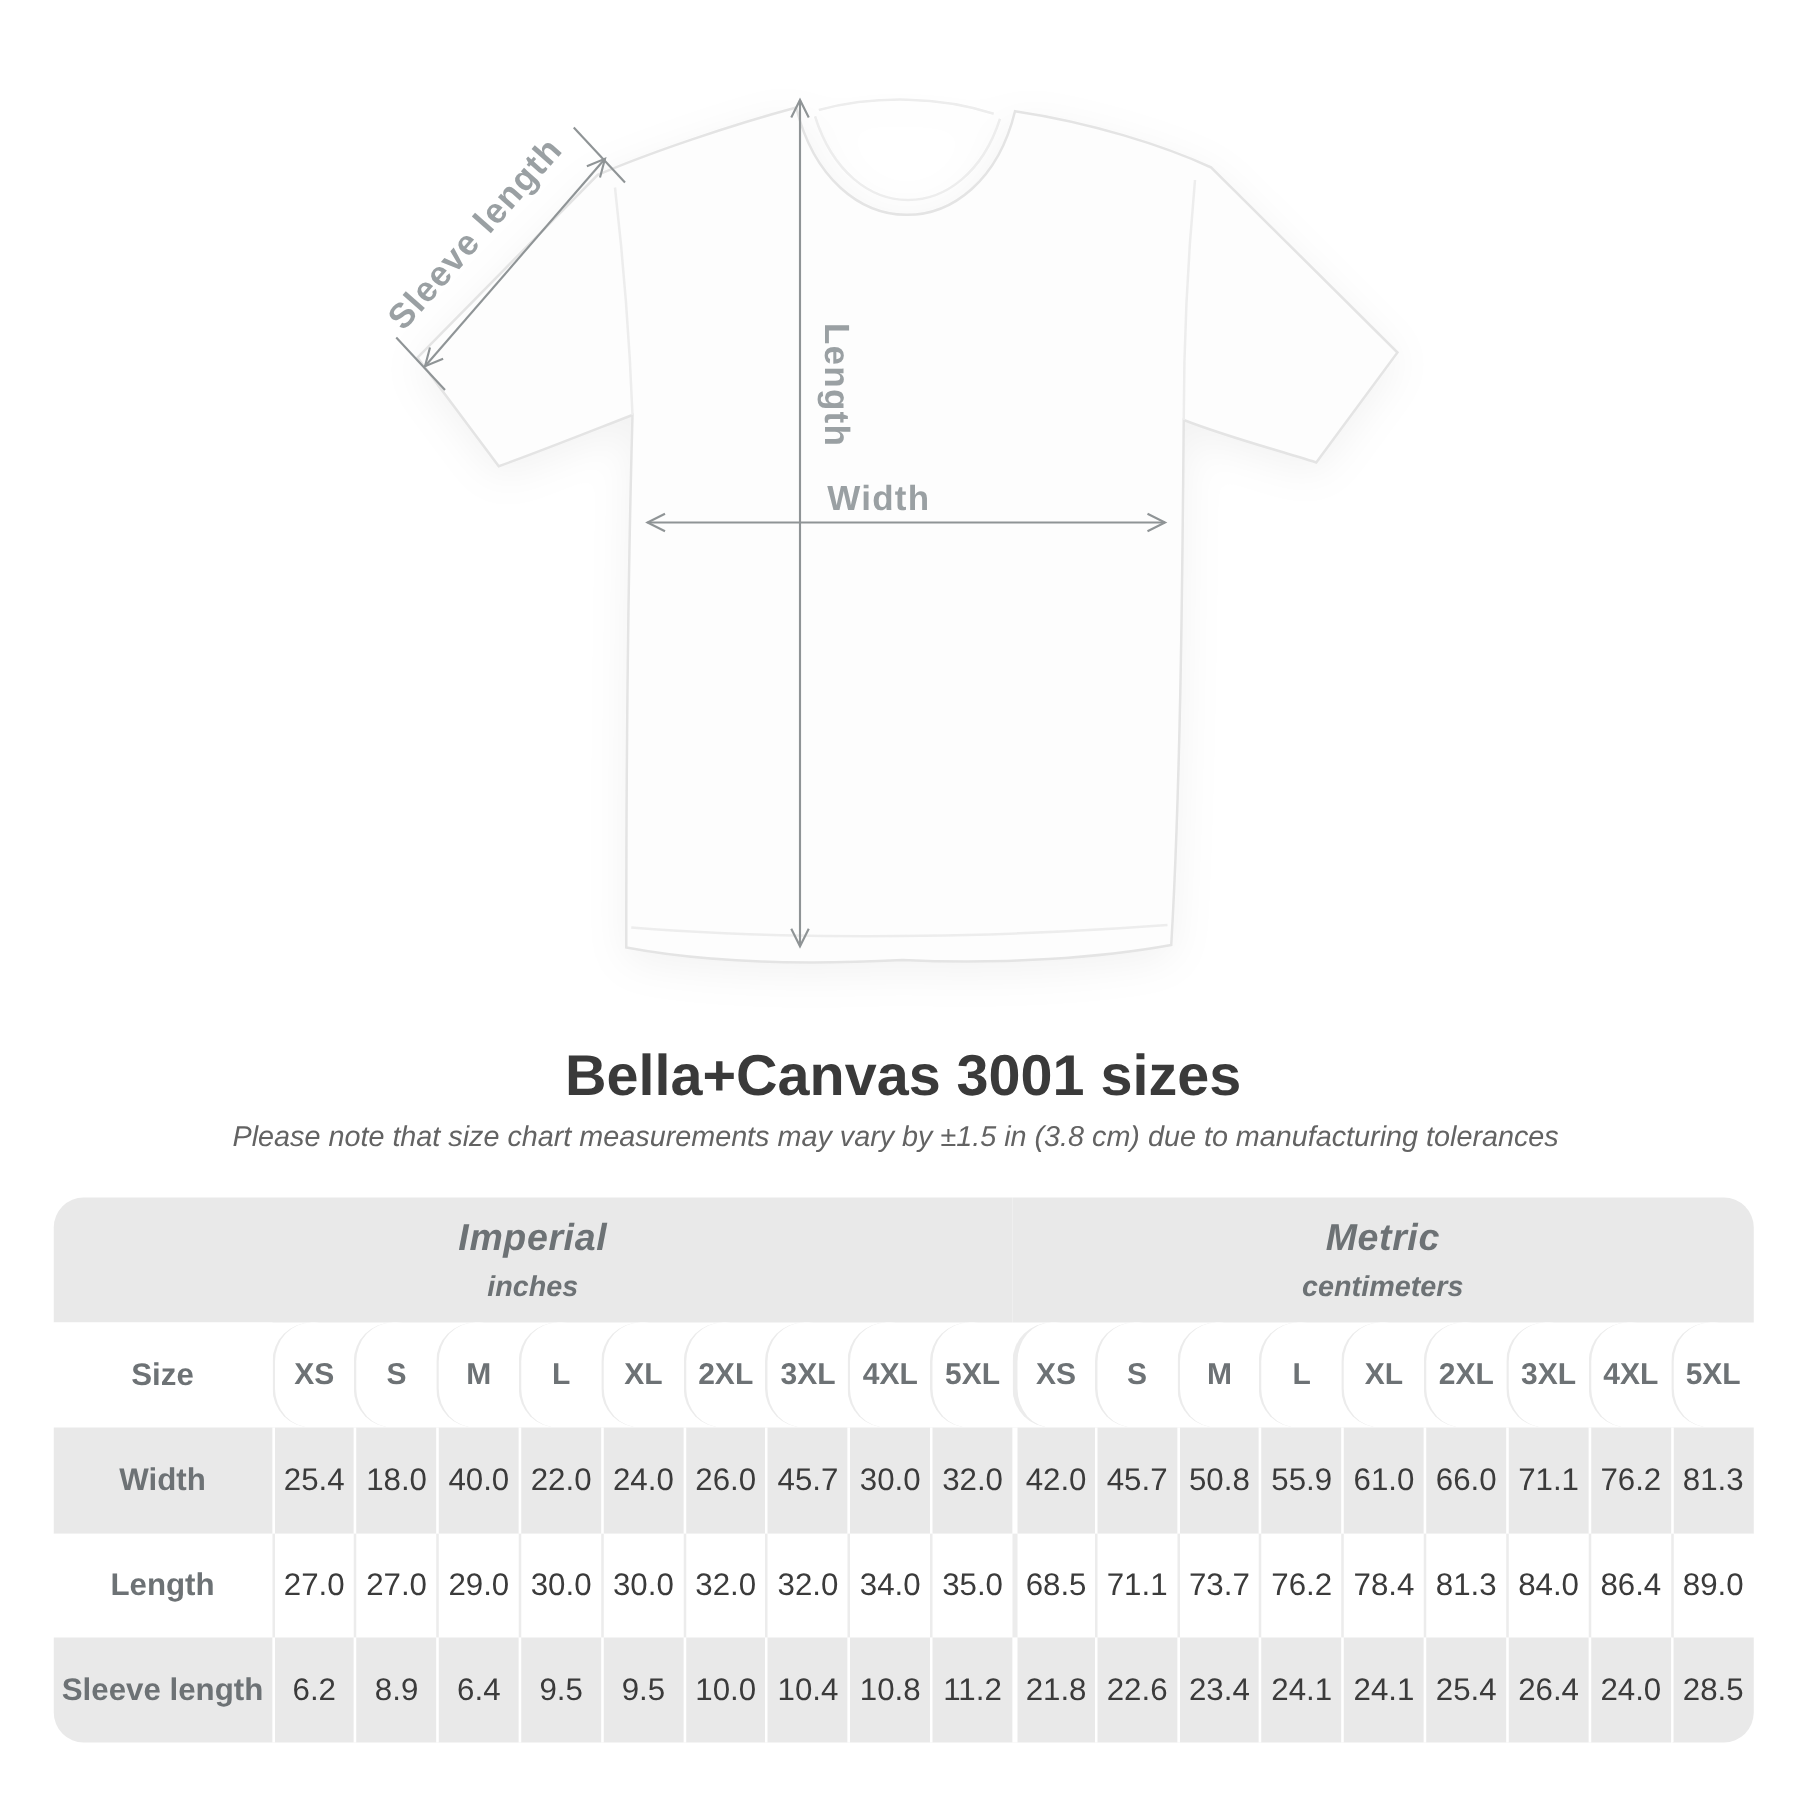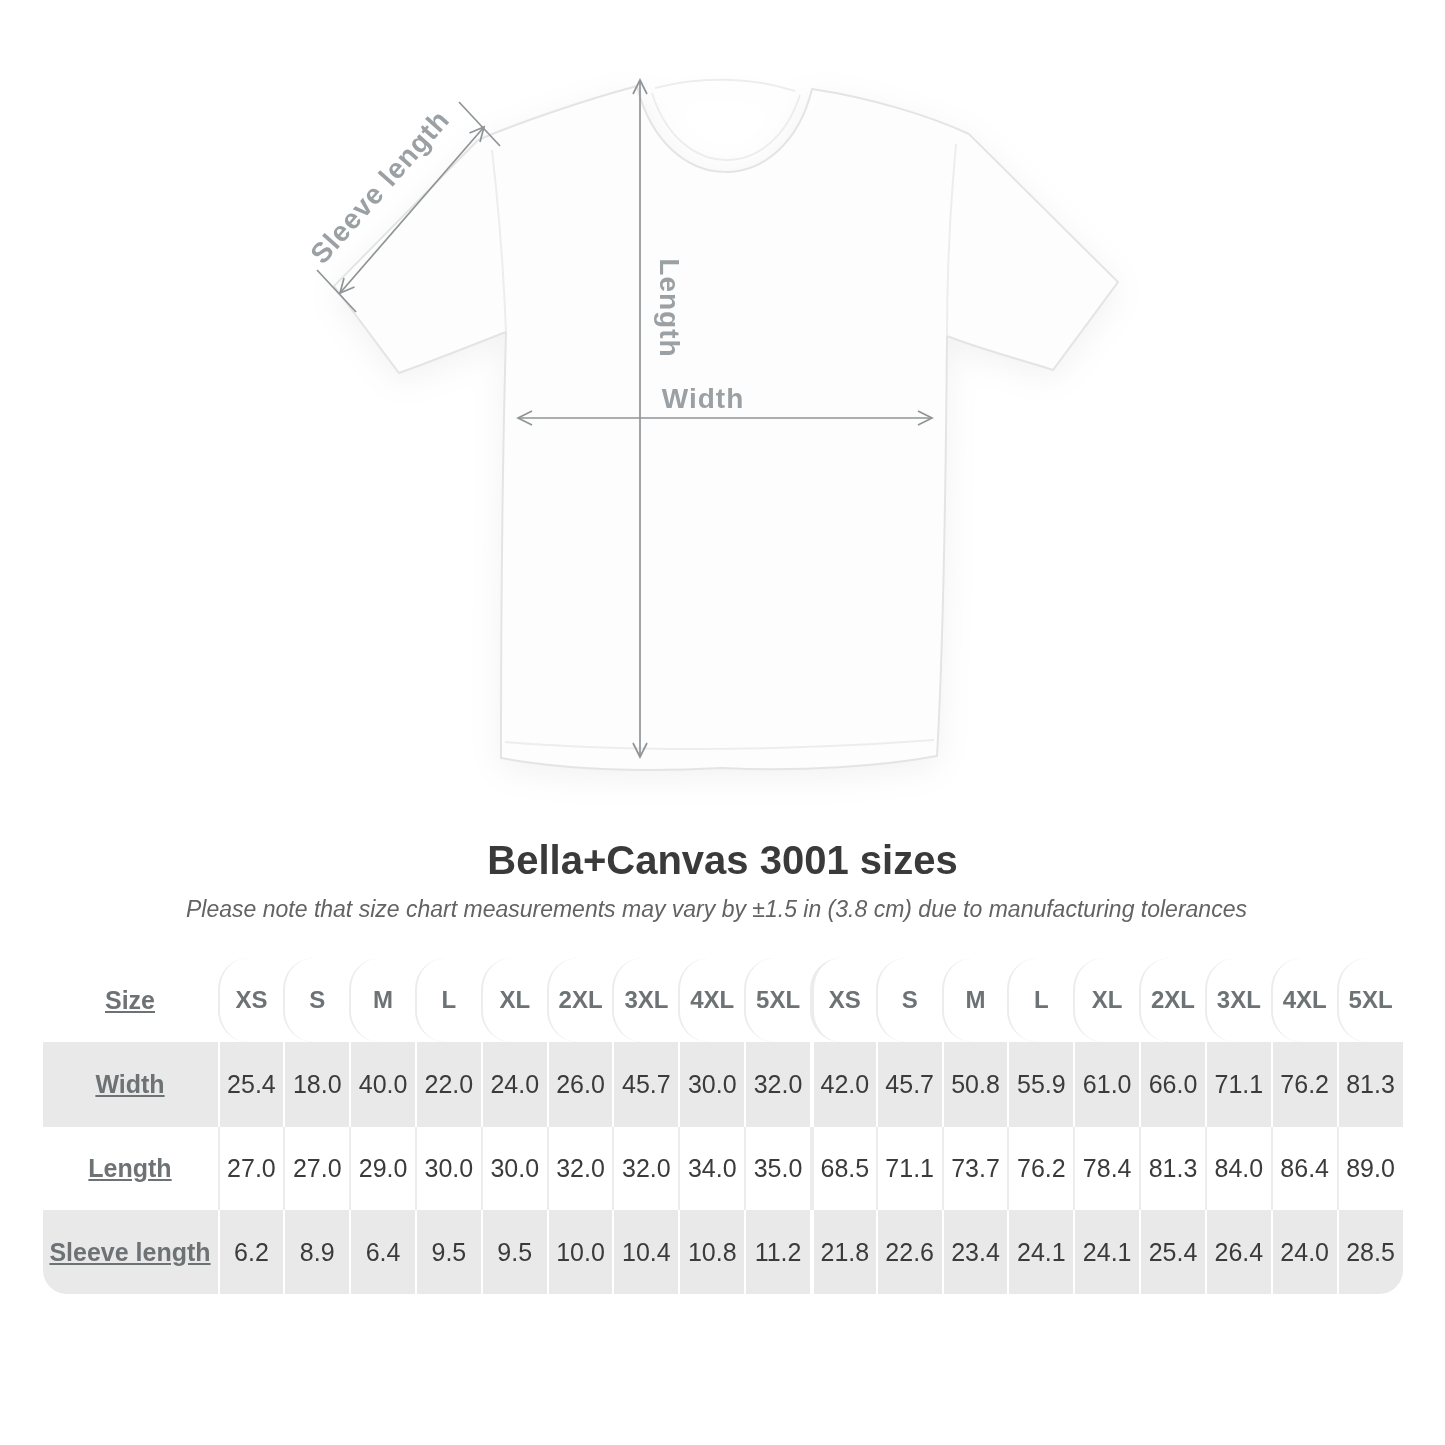--- a/index.html
+++ b/index.html
@@ -1,34 +1,34 @@
 <!DOCTYPE html>
 <html><head>
 <meta charset="utf-8">
 <style>
   html,body{margin:0;padding:0;background:#fff;}
   .page{position:relative;width:1445px;height:1445px;background:#fff;overflow:hidden;
         font-family:"Liberation Sans","DejaVu Sans",sans-serif;}
   .shirt-wrap{position:absolute;top:0;left:0;width:1445px;height:832px;}
   .content{padding-top:838px;text-align:center;}
-  .page-title{margin:0 0 12px 0;font-size:40px;line-height:44px;font-weight:bold;color:#3a3a3a;}
+  .page-title{margin:0 0 12px 0;font-size:46px;line-height:44px;font-weight:bold;color:#3a3a3a;}
   .page-note{margin:0 12px 34px 0;font-size:23px;line-height:30px;font-style:italic;color:#636363;}
   table.size-table{border-collapse:separate;border-spacing:0;table-layout:fixed;
         width:1360px;margin:0 auto;}
   .size-table th,.size-table td{box-sizing:border-box;padding:0;text-align:center;vertical-align:middle;}
   col.c-label{width:175px;}
   tr.sec-row th{height:100px;background:#e9e9e9;}
   tr.sec-row th:first-child{border-top-left-radius:24px;}
   tr.sec-row th:last-child{border-top-right-radius:24px;}
   .sec-title{font-size:30px;font-weight:bold;font-style:italic;color:#6d7275;letter-spacing:0.5px;}
   .sec-sub{margin-top:8px;font-size:23px;font-style:italic;color:#6d7275;}
   tr.size-row{height:84px;}
   tr.size-row td{font-weight:bold;font-size:24px;color:#6d7275;border-radius:31px;}
   tr.m-row td{font-size:25px;color:#3b3b3b;}
-  .size-table th.row-label{font-weight:bold;font-size:25px;color:#6d7275;text-decoration:underline;}
+  .size-table th.row-label{font-weight:bold;font-size:25px;color:#6d7275;}
   tr.row-white td{background:#ffffff;border-left:2px solid #ececec;}
   tr.row-gray td{background:#e9e9e9;border-left:2px solid #ffffff;}
   tr.row-gray th.row-label{background:#e9e9e9;}
   tr.row-white th.row-label{background:#ffffff;}
   .size-table td.sec-start{border-left-width:4px;}
   tr.r-width{height:85px;}
   tr.r-length{height:83px;}
   tr.r-sleeve{height:84px;}
   tr.r-sleeve th.row-label{border-bottom-left-radius:24px;}
   tr.r-sleeve td:last-child{border-bottom-right-radius:24px;}
@@ -120,20 +120,30 @@
           <col>
           <col>
           <col>
           <col>
           <col>
           <col>
           <col>
           <col>
         </colgroup>
       <tbody>
+        <tr class="sec-row">
+          <th colspan="10">
+            <div class="sec-title">Imperial</div>
+            <div class="sec-sub">inches</div>
+          </th>
+          <th colspan="9">
+            <div class="sec-title">Metric</div>
+            <div class="sec-sub">centimeters</div>
+          </th>
+        </tr>
         <tr class="size-row row-white">
           <th class="row-label">Size</th>
         <td>XS</td>
             <td>S</td>
             <td>M</td>
             <td>L</td>
             <td>XL</td>
             <td>2XL</td>
             <td>3XL</td>
             <td>4XL</td>

